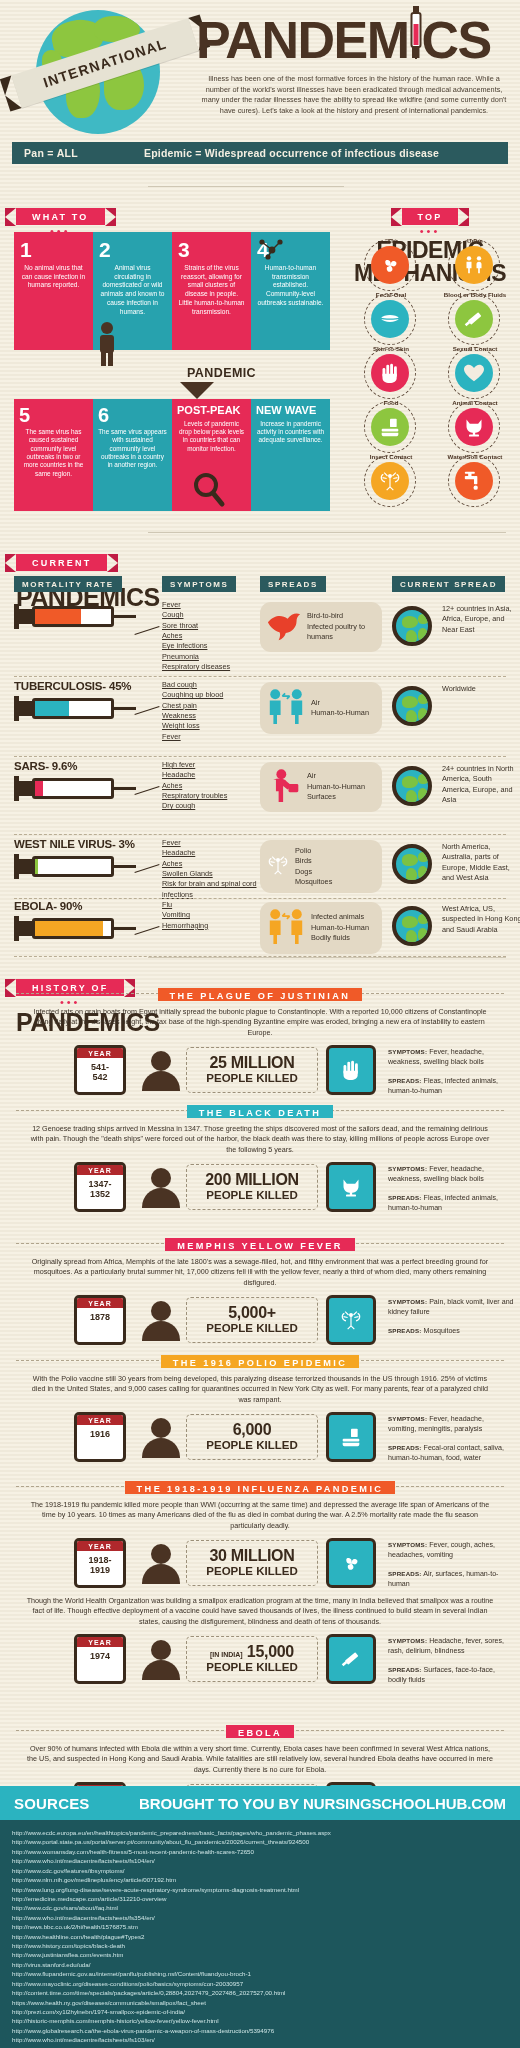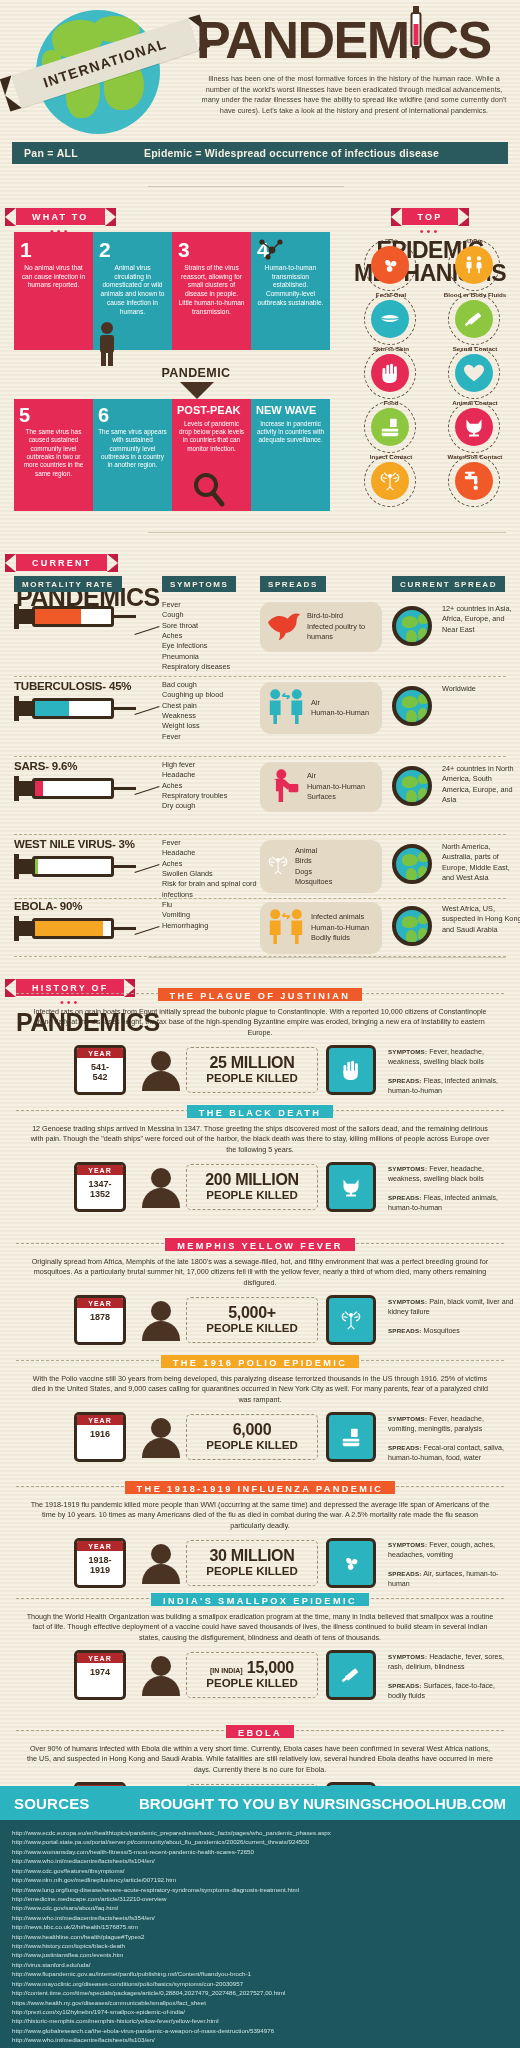--- a/index.html
+++ b/index.html
@@ -94,21 +94,21 @@
   .stage { flex: 1; padding: 7px 6px 6px 6px; position: relative; color: #fff; }
   .stage.red { background: #e62a56; }
   .stage.teal { background: #27a2ae; }
   .stage .num { font-size: 21px; font-weight: bold; line-height: 1; }
   .stage .txt { font-size: 6.6px; line-height: 1.32; text-align: center; margin-top: 4px; }
 
   .person-icon { position: absolute; left: 96px; top: 322px; width: 22px; height: 44px; }
   .net-icon { position: absolute; left: 258px; top: 238px; width: 26px; height: 22px; }
 
   .pandemic-label {
-    position: absolute; left: 136px; top: 366px; width: 120px; text-align: center;
+    position: absolute; left: 136px; top: 366px; width: 120px; text-align: right;
     font-size: 12.5px; font-weight: bold; color: #3a2a1c; letter-spacing: .4px;
   }
   .pandemic-arrow {
     position: absolute; left: 180px; top: 382px; width: 0; height: 0;
     border-left: 17px solid transparent; border-right: 17px solid transparent;
     border-top: 17px solid #4a3323;
   }
 
   .stages2 { position: absolute; left: 14px; top: 399px; width: 316px; height: 112px; display: flex; }
   .stage2 { flex: 1; padding: 6px 5px; color: #fff; position: relative; }
@@ -158,21 +158,21 @@
   .syr { position: relative; width: 120px; height: 26px; margin-top: 4px; }
   .syr .barrel {
     position: absolute; left: 18px; top: 2px; width: 82px; height: 21px;
     border: 3px solid #3a2a1c; border-radius: 3px; background: #fff; overflow: hidden;
   }
   .syr .fill { height: 100%; }
   .syr .plunger { position: absolute; left: 0; top: 5px; width: 18px; height: 15px; background: #3a2a1c; }
   .syr .plunger::before { content:""; position:absolute; left:0; top:-5px; width:5px; height:25px; background:#3a2a1c; }
   .syr .needle { position: absolute; left: 100px; top: 11px; width: 22px; height: 3px; background: #3a2a1c; }
   .leader { position: absolute; left: 120px; top: 24px; width: 26px; height: 1px; background: #3a2a1c; transform: rotate(-18deg); }
-  .symp { position: absolute; left: 148px; top: 0; width: 96px; font-size: 7.3px; line-height: 1.42; color: #3a3026; }
+  .symp { position: absolute; left: 148px; top: 0; width: 96px; font-size: 7.3px; line-height: 1.42; color: #3a3026; text-decoration: underline; }
   .spreadbox {
     position: absolute; left: 246px; top: 2px; width: 122px; background: #e3d9c5;
     padding: 6px 6px 6px 6px; display: flex; align-items: center; gap: 5px; border-radius: 11px;
   }
   .spreadbox .stxt { font-size: 7.3px; line-height: 1.42; color: #3a3026; }
   .globe-sm {
     position: absolute; left: 378px; top: 6px; width: 40px; height: 40px; border-radius: 50%;
     background: #2bb3c0; border: 4px solid #3a2a1c; overflow: hidden;
   }
   .globe-sm .g { position: absolute; background: #7cc242; border-radius: 45% 55% 50% 40%; }
@@ -637,21 +637,21 @@
         <div class="spreadbox">
           <span><svg viewBox="0 0 28 24" width="24" height="20">
               <g stroke="#fff" stroke-width="1.4" fill="none">
                 <path d="M14 7v12M14 19l-4 4M14 19l4 4"></path>
                 <path d="M6 4C2 6 3 12 8 13M22 4c4 2 3 8-2 9"></path>
                 <path d="M11 6L7 2M17 6l4-4M10 9L5 8M18 9l5-1"></path>
               </g>
               <circle cx="14" cy="6" r="2.4" fill="#fff"></circle>
             </svg></span>
           <span class="stxt">
-            <div>Animal</div>
+            <div>Polio</div>
             <div>Birds</div>
             <div>Dogs</div>
             <div>Mosquitoes</div>
           </span>
         </div>
         <div class="globe-sm">
           <div class="g" style="left:6px;top:6px;width:16px;height:12px"></div>
           <div class="g" style="left:22px;top:4px;width:12px;height:10px"></div>
           <div class="g" style="left:10px;top:20px;width:11px;height:14px"></div>
           <div class="g" style="left:22px;top:18px;width:10px;height:13px"></div>
@@ -861,21 +861,20 @@
               </g>
             </svg>
           </div>
           <div class="ev-meta">
             <div class="ml"><span class="k">SYMPTOMS:</span> Fever, cough, aches, headaches, vomiting</div>
             <div class="ml"><span class="k">SPREADS:</span> Air, surfaces, human-to-human</div>
           </div>
         </div>
       </div>
       <div class="ev" style="top: 1590px;">
-        <div class="ev-bar"><div class="line"></div><span class="tag" style="background:#2bb3c0">INDIA'S SMALLPOX EPIDEMIC</span></div>
         <div class="ev-desc">Though the World Health Organization was building a smallpox eradication program at the time, many in India believed that smallpox was a routine fact of life. Though effective deployment of a vaccine could have saved thousands of lives, the illness continued to build steam in several Indian states, causing the disfigurement, blindness and death of tens of thousands.</div>
         <div class="ev-row">
           <div class="cal">
             <div class="ch">YEAR</div>
             <div class="cy">1974</div>
           </div>
           <div class="pers">
             <div class="head"></div>
             <div class="body"></div>
           </div>

